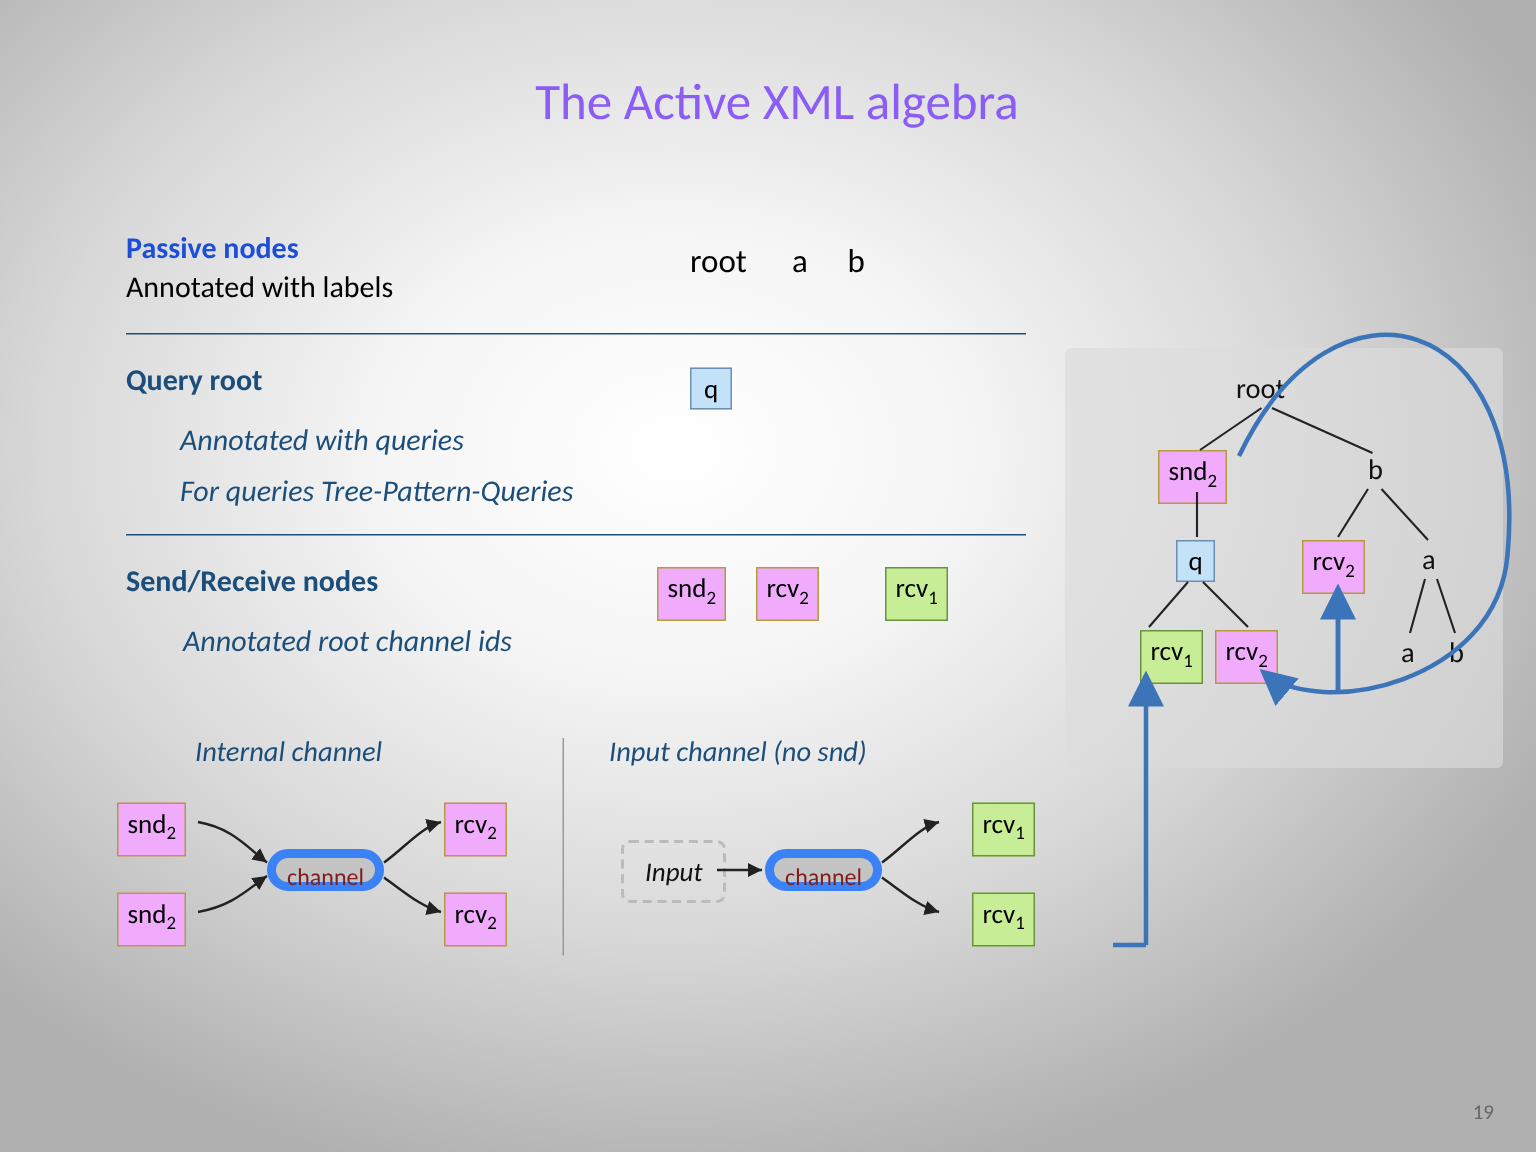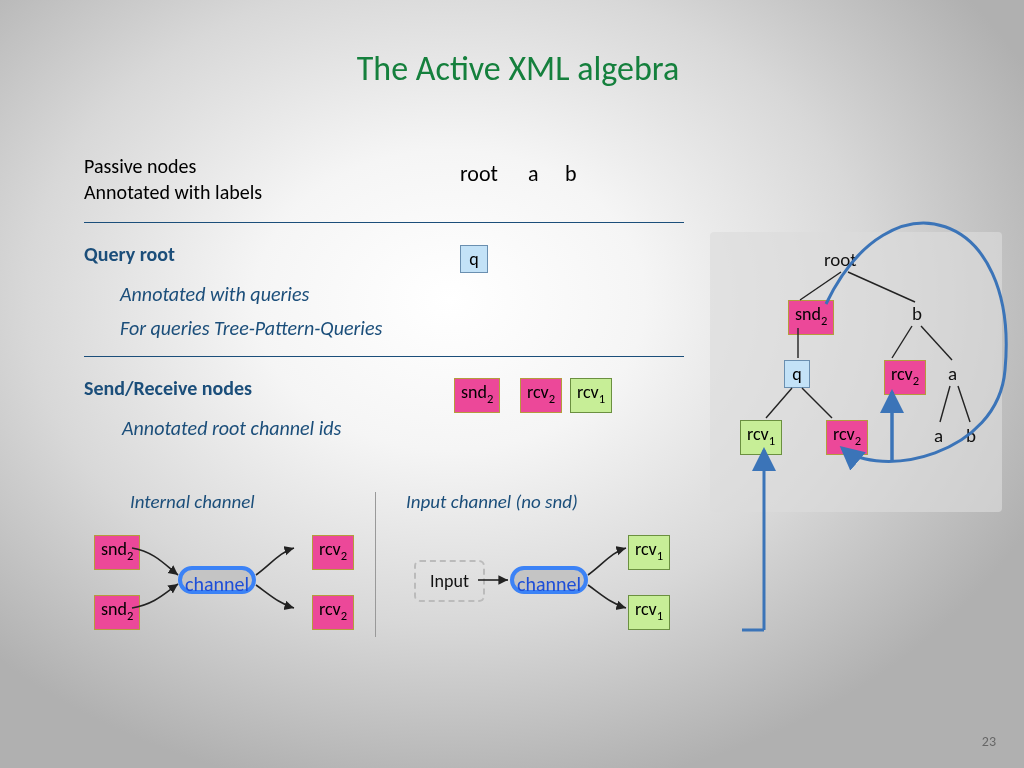--- a/index.html
+++ b/index.html
@@ -2,45 +2,45 @@
 <html><head>
 <meta charset="utf-8">
 <style>
   * { box-sizing: border-box; margin: 0; padding: 0; }
   html, body { width: 1024px; height: 768px; overflow: hidden; }
   body {
     font-family: Calibri, 'Segoe UI', Arial, sans-serif;
     background: radial-gradient(ellipse 650px 500px at 450px 300px, #ffffff 0%, #f5f5f5 30%, #d8d8d8 65%, #b0b0b0 100%);
     position: relative;
   }
-  .title { position:absolute; top:48px; left:0; right:0; text-align:center; font-size:34px; color:#15803d;padding-left:12px; }
+  .title { position:absolute; top:48px; left:0; right:0; text-align:center; font-size:34px; color:#8b5cf6;padding-left:12px; }
   .txt { position:absolute; font-size:20px; }
-  .heading { font-weight:400; color:#000000; }
+  .heading { font-weight:700; color:#1d4ed8; }
   .blue-heading { font-weight:600; color:#1b4e7a; }
   .blue-text { color:#1b4e7a;font-style:italic; }
   .italic-blue { color:#1b4e7a; font-style:italic; }
   .hr-line { position:absolute; height:0; border-top:1px solid #1b4e7a; }
   .box {
     position:absolute; border:1px solid #7a6a2a; padding:2px 6px; font-size:18px; line-height:22px;
     background:#ffda7a; text-align:center;
   }
   .box.blue-bg { background:#c3e2f7; border-color:#6a8fb0; }
-  .box.green-bg { background:#c7ee97; border-color:#6b9040; }
-  .box.yellow-bg { background:#ec4899; border-color:#b59b3d;margin-left:16px; }
+  .box.green-bg { background:#c7ee97; border-color:#6b9040;margin-left:20px; }
+  .box.yellow-bg { background:#f0abfc; border-color:#b59b3d; }
   sub { font-size:0.7em; }
   .tree-panel {
     position:absolute; background:rgba(220,220,220,0.65); border-radius:4px;
     left:710px; top:232px; width:292px; height:280px;
   }
   .tree-label { position:absolute; font-size:19px; color:#111; }
   svg.overlay { position:absolute; left:0; top:0; pointer-events:none; }
   .channel-cyl {
     position:absolute; width:78px; height:28px; background:#c4c4c4;
-    border-radius:14px / 50%; text-align:center; font-size:20px; color:#1d4ed8;
-    line-height:28px; border:4px solid #3b82f6;
+    border-radius:14px / 50%; text-align:center; font-size:16px; color:#7f1d1d;
+    line-height:28px; border:6px solid #3b82f6;
   }
   .input-box {
     position:absolute; border:2px dashed #bbb; border-radius:6px; padding:8px 14px;
     font-size:18px; color:#111; background:transparent;
   }
   .pagenum { position:absolute; right:28px; bottom:18px; font-size:14px; color:#666; }
   .vrule { position:absolute; width:0; border-left:1px solid #999; }
 </style>
 </head>
 <body>
@@ -72,21 +72,21 @@
 <div class="txt italic-blue" style="left:406px; top:490px; font-size:19px;">Input channel (no snd)</div>
 
 <div class="vrule" style="left:375px; top:492px; height:145px;"></div>
 
 <div class="box yellow-bg" style="left:78px; top:535px;"><span>snd</span><sub>2</sub></div>
 <div class="box yellow-bg" style="left:78px; top:595px;"><span>snd</span><sub>2</sub></div>
 <div class="channel-cyl" style="left:178px; top:566px;">channel</div>
 <div class="box yellow-bg" style="left:296px; top:535px;"><span>rcv</span><sub>2</sub></div>
 <div class="box yellow-bg" style="left:296px; top:595px;"><span>rcv</span><sub>2</sub></div>
 
-<div class="input-box" style="left:414px; top:560px;">Input</div>
+<div class="input-box" style="left:414px; top:560px;font-style:italic;">Input</div>
 <div class="channel-cyl" style="left:510px; top:566px;">channel</div>
 <div class="box green-bg" style="left:628px; top:535px;"><span>rcv</span><sub>1</sub></div>
 <div class="box green-bg" style="left:628px; top:595px;"><span>rcv</span><sub>1</sub></div>
 
 <svg class="overlay" width="1024" height="768">
   <defs>
     <marker id="ah" markerWidth="8" markerHeight="8" refX="6" refY="3" orient="auto">
       <path d="M0,0 L6,3 L0,6 Z" fill="#222"></path>
     </marker>
   </defs>
@@ -137,13 +137,13 @@
 
   <path d="M892,392 L892,460" stroke="#3b74b8" stroke-width="3" fill="none"></path>
   <path d="M892,460 C892,460 892,392 892,392" stroke="none"></path>
   <line x1="892" y1="460" x2="892" y2="392" stroke="#3b74b8" stroke-width="3" marker-end="url(#bluehead)"></line>
 
   <path d="M764,630 L764,540 L764,450" stroke="#3b74b8" stroke-width="3" fill="none" marker-end="url(#bluehead)"></path>
 
   <line x1="742" y1="630" x2="764" y2="630" stroke="#3b74b8" stroke-width="3"></line>
 </svg>
 
-<div class="pagenum">23</div>
+<div class="pagenum">19</div>
 
 </body></html>

